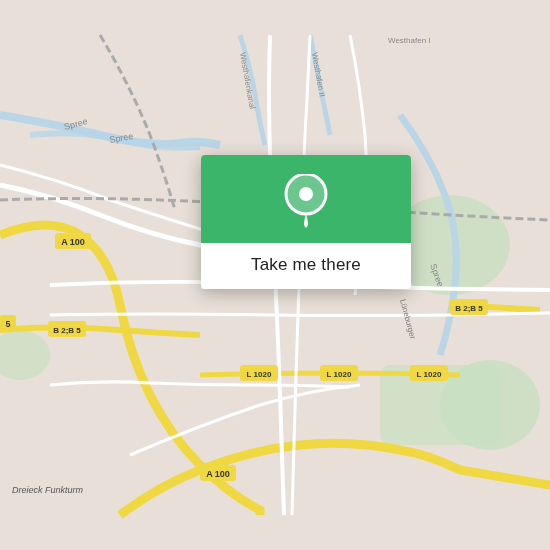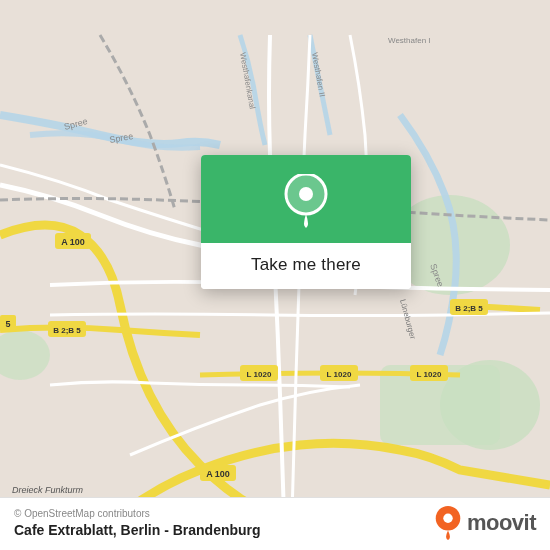--- a/index.html
+++ b/index.html
@@ -225,29 +225,14 @@
           <circle cx="22" cy="20" r="20" fill="white" opacity="0.25"></circle>
           <circle cx="22" cy="20" r="20" fill="none" stroke="white" stroke-width="3"></circle>
           <circle cx="22" cy="20" r="7" fill="white"></circle>
           <path d="M22 40 Q18 52 22 54 Q26 52 22 40" fill="white"></path>
         </svg>
       </div>
     </div>
     <div id="popup-label">Take me there</div>
   </div>
 
-  <div id="bottom-bar">
-    <div id="bottom-left">
-      <span id="osm-attribution">© OpenStreetMap contributors</span>
-      <span id="location-title">Cafe Extrablatt, Berlin - Brandenburg</span>
-    </div>
-    <div id="moovit-logo">
-
-      <svg id="moovit-pin" width="28" height="36" viewBox="0 0 28 36" xmlns="http://www.w3.org/2000/svg">
-        <ellipse cx="14" cy="13" rx="13" ry="13" fill="#f26322"></ellipse>
-        <circle cx="14" cy="13" r="5" fill="white"></circle>
-        <path d="M14 26 Q10 34 14 36 Q18 34 14 26" fill="#f26322"></path>
-      </svg>
-      <span id="moovit-text">moovit</span>
-    </div>
-  </div>
 
 </div>
 
 </body></html>

